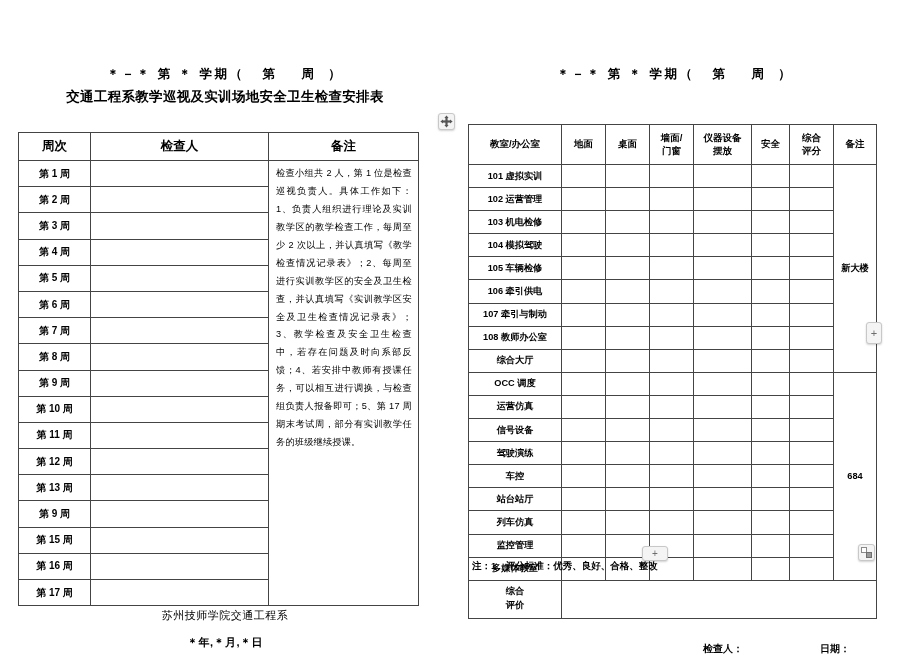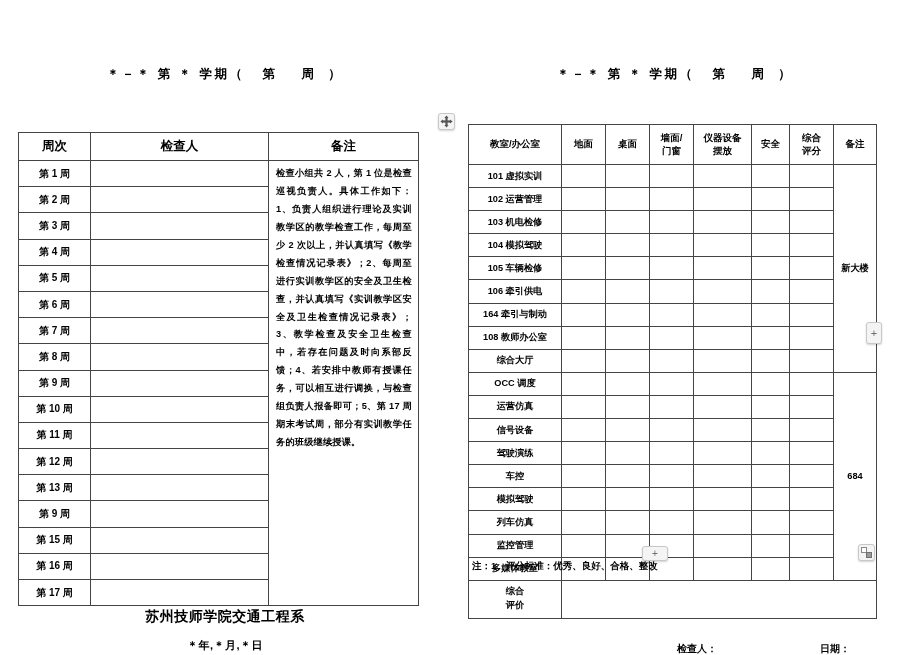--- a/index.html
+++ b/index.html
@@ -79,36 +79,36 @@
   .sched .c-note  { width: 150px; }
 
   .note-cell {
     position: relative;
     vertical-align: top !important;
     padding: 4px 6px 4px 7px !important;
     text-align: left;
   }
   .note-para {
     font-size: 9.2px;
-    font-weight: bold;
+    font-weight: normal;
     line-height: 1.95;
     letter-spacing: 0.2px;
     color: #000;
     text-align: justify;
   }
 
   .left-footer {
     position: absolute;
     left: 0; top: 572px;
     width: 450px;
     text-align: center;
   }
   .left-footer .org {
-    font-size: 14px;
-    font-weight: bold;
+    font-size: 11px;
+    font-weight: normal;
     color: #000;
     letter-spacing: 0.5px;
   }
   .left-footer .date {
     font-size: 11px;
     font-weight: bold;
     color: #000;
     margin-top: 12px;
     letter-spacing: 0.5px;
   }
@@ -152,21 +152,21 @@
   .chk-notes .n2 { padding-left: 22px; }
 
   .right-footer {
     position: absolute;
     left: 0; top: 606px;
     width: 450px;
     font-size: 10px;
     font-weight: bold;
     color: #000;
   }
-  .right-footer .insp { position: absolute; left: 227px; top: 0; }
+  .right-footer .insp { position: absolute; left: 253px; top: 0; }
   .right-footer .dt   { position: absolute; left: 370px; top: 0; }
 
   
   .handle {
     position: absolute;
     background: #f4f4f4;
     border: 1px solid #c8c8c8;
     border-radius: 3px;
     box-shadow: 0 1px 2px rgba(0,0,0,0.18);
   }
@@ -197,20 +197,21 @@
   }
 </style>
 </head>
 <body>
 
 <div class="page">
 
   <div class="doc-left">
     <div style="position:absolute; left:0; top:30px; width:450px;">
       <div class="title-line1">＊－＊ 第 ＊ 学期（   第    周  ）</div>
+      <div class="title-line2">交通工程系教学巡视及实训场地安全卫生检查安排表</div>
     </div>
 
     <table class="grid sched">
       <colgroup>
         <col class="c-week">
           <col class="c-person">
           <col class="c-note">
       </colgroup>
       <tbody id="sched-body">
 
@@ -376,21 +377,21 @@
           <tr>
             <td class="room-label">106 牵引供电</td>
             <td></td>
             <td></td>
             <td></td>
             <td></td>
             <td></td>
             <td></td>
           </tr>
           <tr>
-            <td class="room-label">164 牵引与制动</td>
+            <td class="room-label">107 牵引与制动</td>
             <td></td>
             <td></td>
             <td></td>
             <td></td>
             <td></td>
             <td></td>
           </tr>
           <tr>
             <td class="room-label">108 教师办公室</td>
             <td></td>
@@ -449,21 +450,21 @@
           <tr>
             <td class="room-label">车控</td>
             <td></td>
             <td></td>
             <td></td>
             <td></td>
             <td></td>
             <td></td>
           </tr>
           <tr>
-            <td class="room-label">模拟驾驶</td>
+            <td class="room-label">站台站厅</td>
             <td></td>
             <td></td>
             <td></td>
             <td></td>
             <td></td>
             <td></td>
           </tr>
           <tr>
             <td class="room-label">列车仿真</td>
             <td></td>

